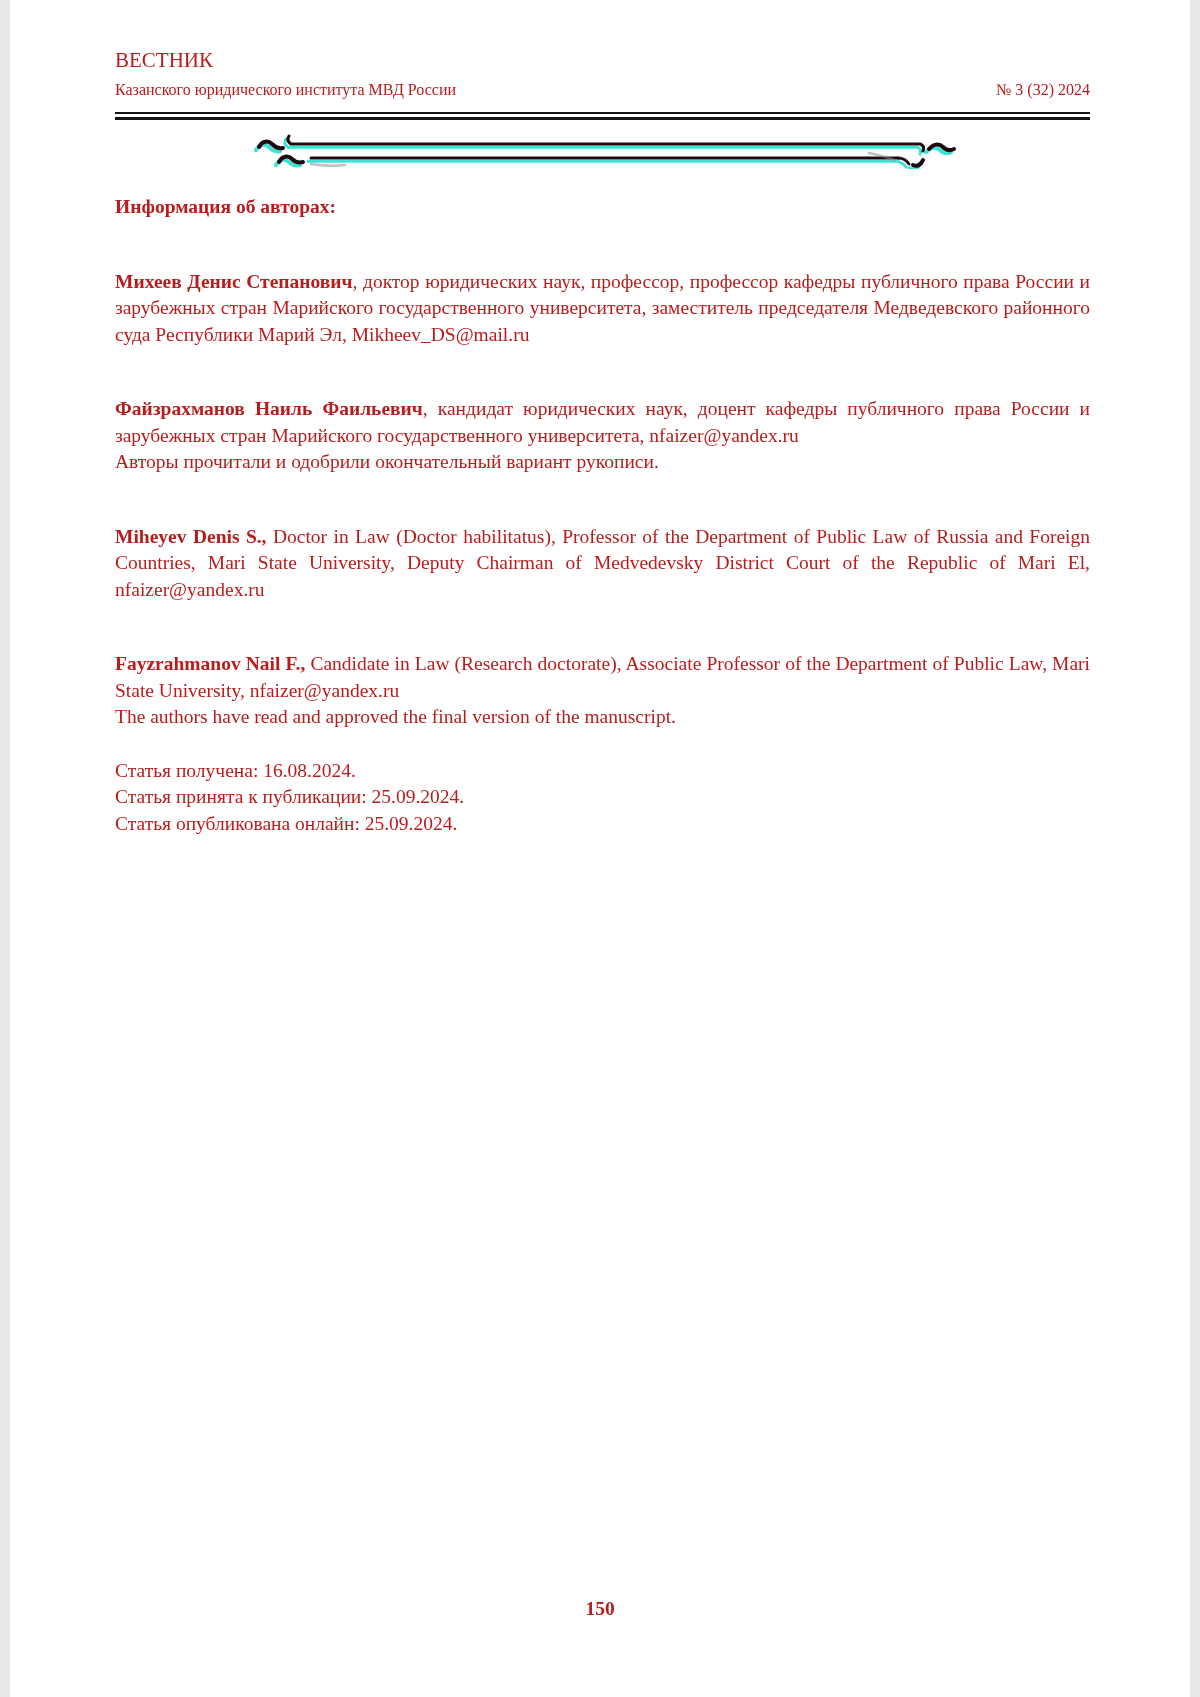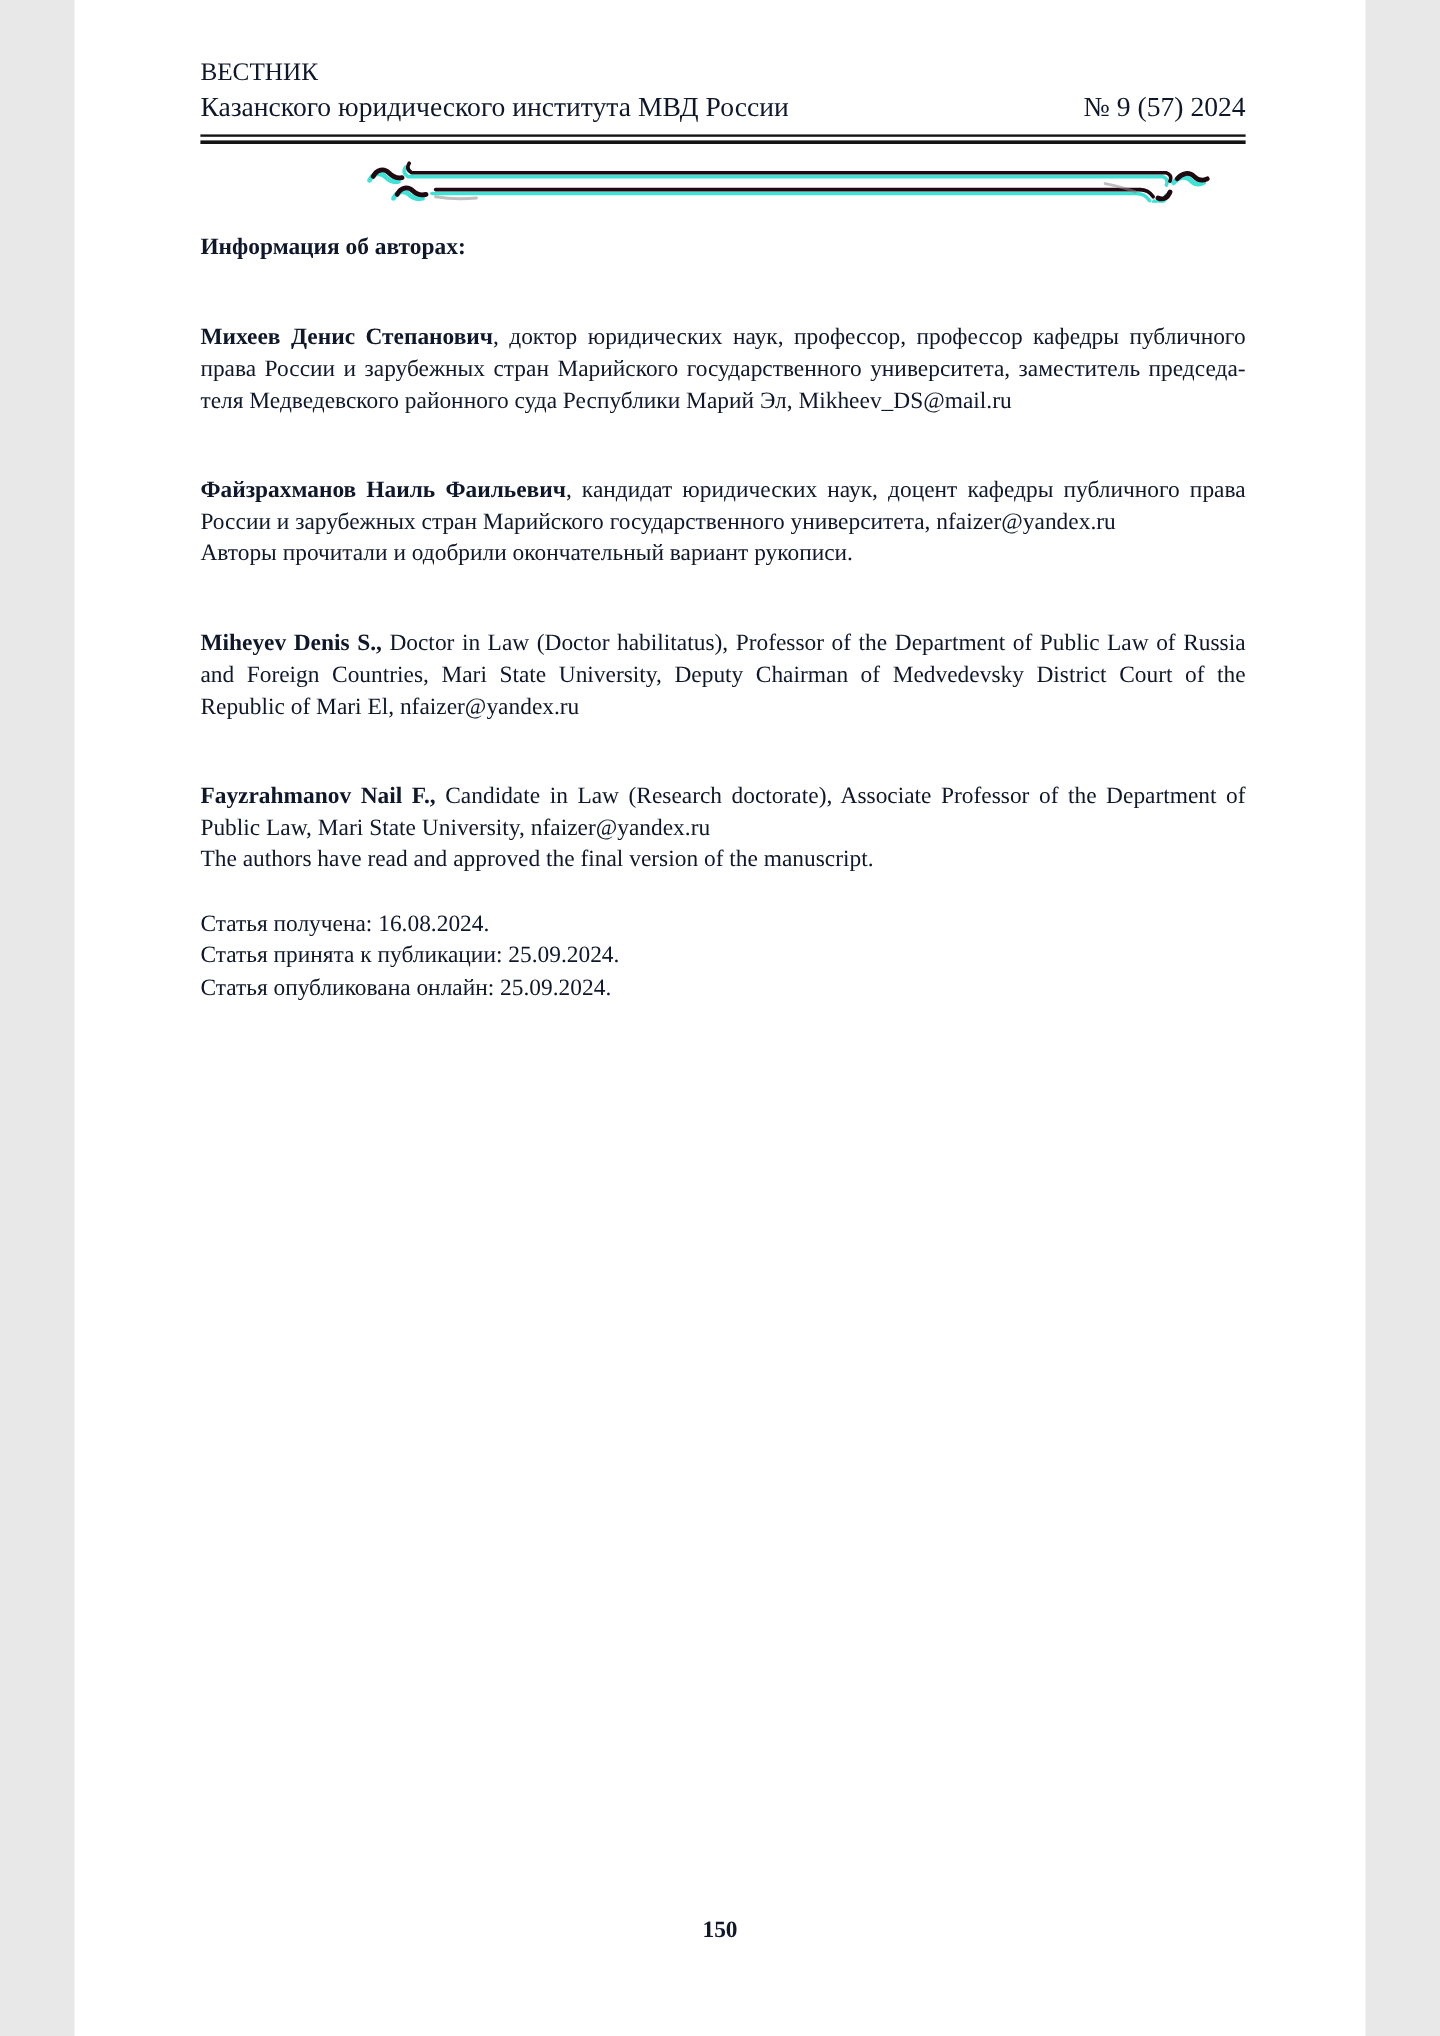--- a/index.html
+++ b/index.html
@@ -1,29 +1,29 @@
 <!DOCTYPE html>
 <html><head>
 <meta charset="utf-8">
 <style>
   html, body { margin:0; padding:0; background:#e8e8e8; }
   .page {
     position:relative;
-    width:1076px; height:1697px;
+    width:1180px; height:1697px;
     margin:0 auto;
     background:#ffffff;
-    color:#0f172a;
+    color:#b91c1c;
     font-family:"Liberation Serif","DejaVu Serif",serif;
     overflow:hidden;
   }
   .page-header { padding:46px 100px 0 105px; }
   .journal-title { font-size:21px; line-height:29px; }
   .header-row {
     display:flex; justify-content:space-between; align-items:baseline;
-    font-size:23px; line-height:29px;
+    font-size:16px; line-height:29px;
   }
   .double-rule {
     margin-top:8px;
     height:3px;
     border-top:2px solid #141414;
     border-bottom:3px solid #141414;
   }
   .ornament { margin:13px 0 0 243px; width:710px; height:36px; }
   .ornament svg { display:block; }
   .content {
@@ -42,21 +42,21 @@
 </style>
 </head>
 <body>
 
 <div class="page">
 
   <header class="page-header">
     <div class="journal-title">ВЕСТНИК</div>
     <div class="header-row">
       <span class="journal-subtitle">Казанского юридического института МВД России</span>
-      <span class="issue-number">№ 9 (57) 2024</span>
+      <span class="issue-number">№ 3 (32) 2024</span>
     </div>
     <div class="double-rule"></div>
   </header>
 
   <div class="ornament">
     <svg width="710" height="36" viewBox="0 0 710 36" xmlns="http://www.w3.org/2000/svg">
 
       <g stroke="#3fe3d6" fill="none" stroke-linecap="round" transform="translate(-3,3.2)">
         <path d="M 36 3 Q 33 8 38 11 H 667 Q 672 13 670 18" stroke-width="3"></path>
         <path d="M 58 25 H 645" stroke-width="3"></path>

